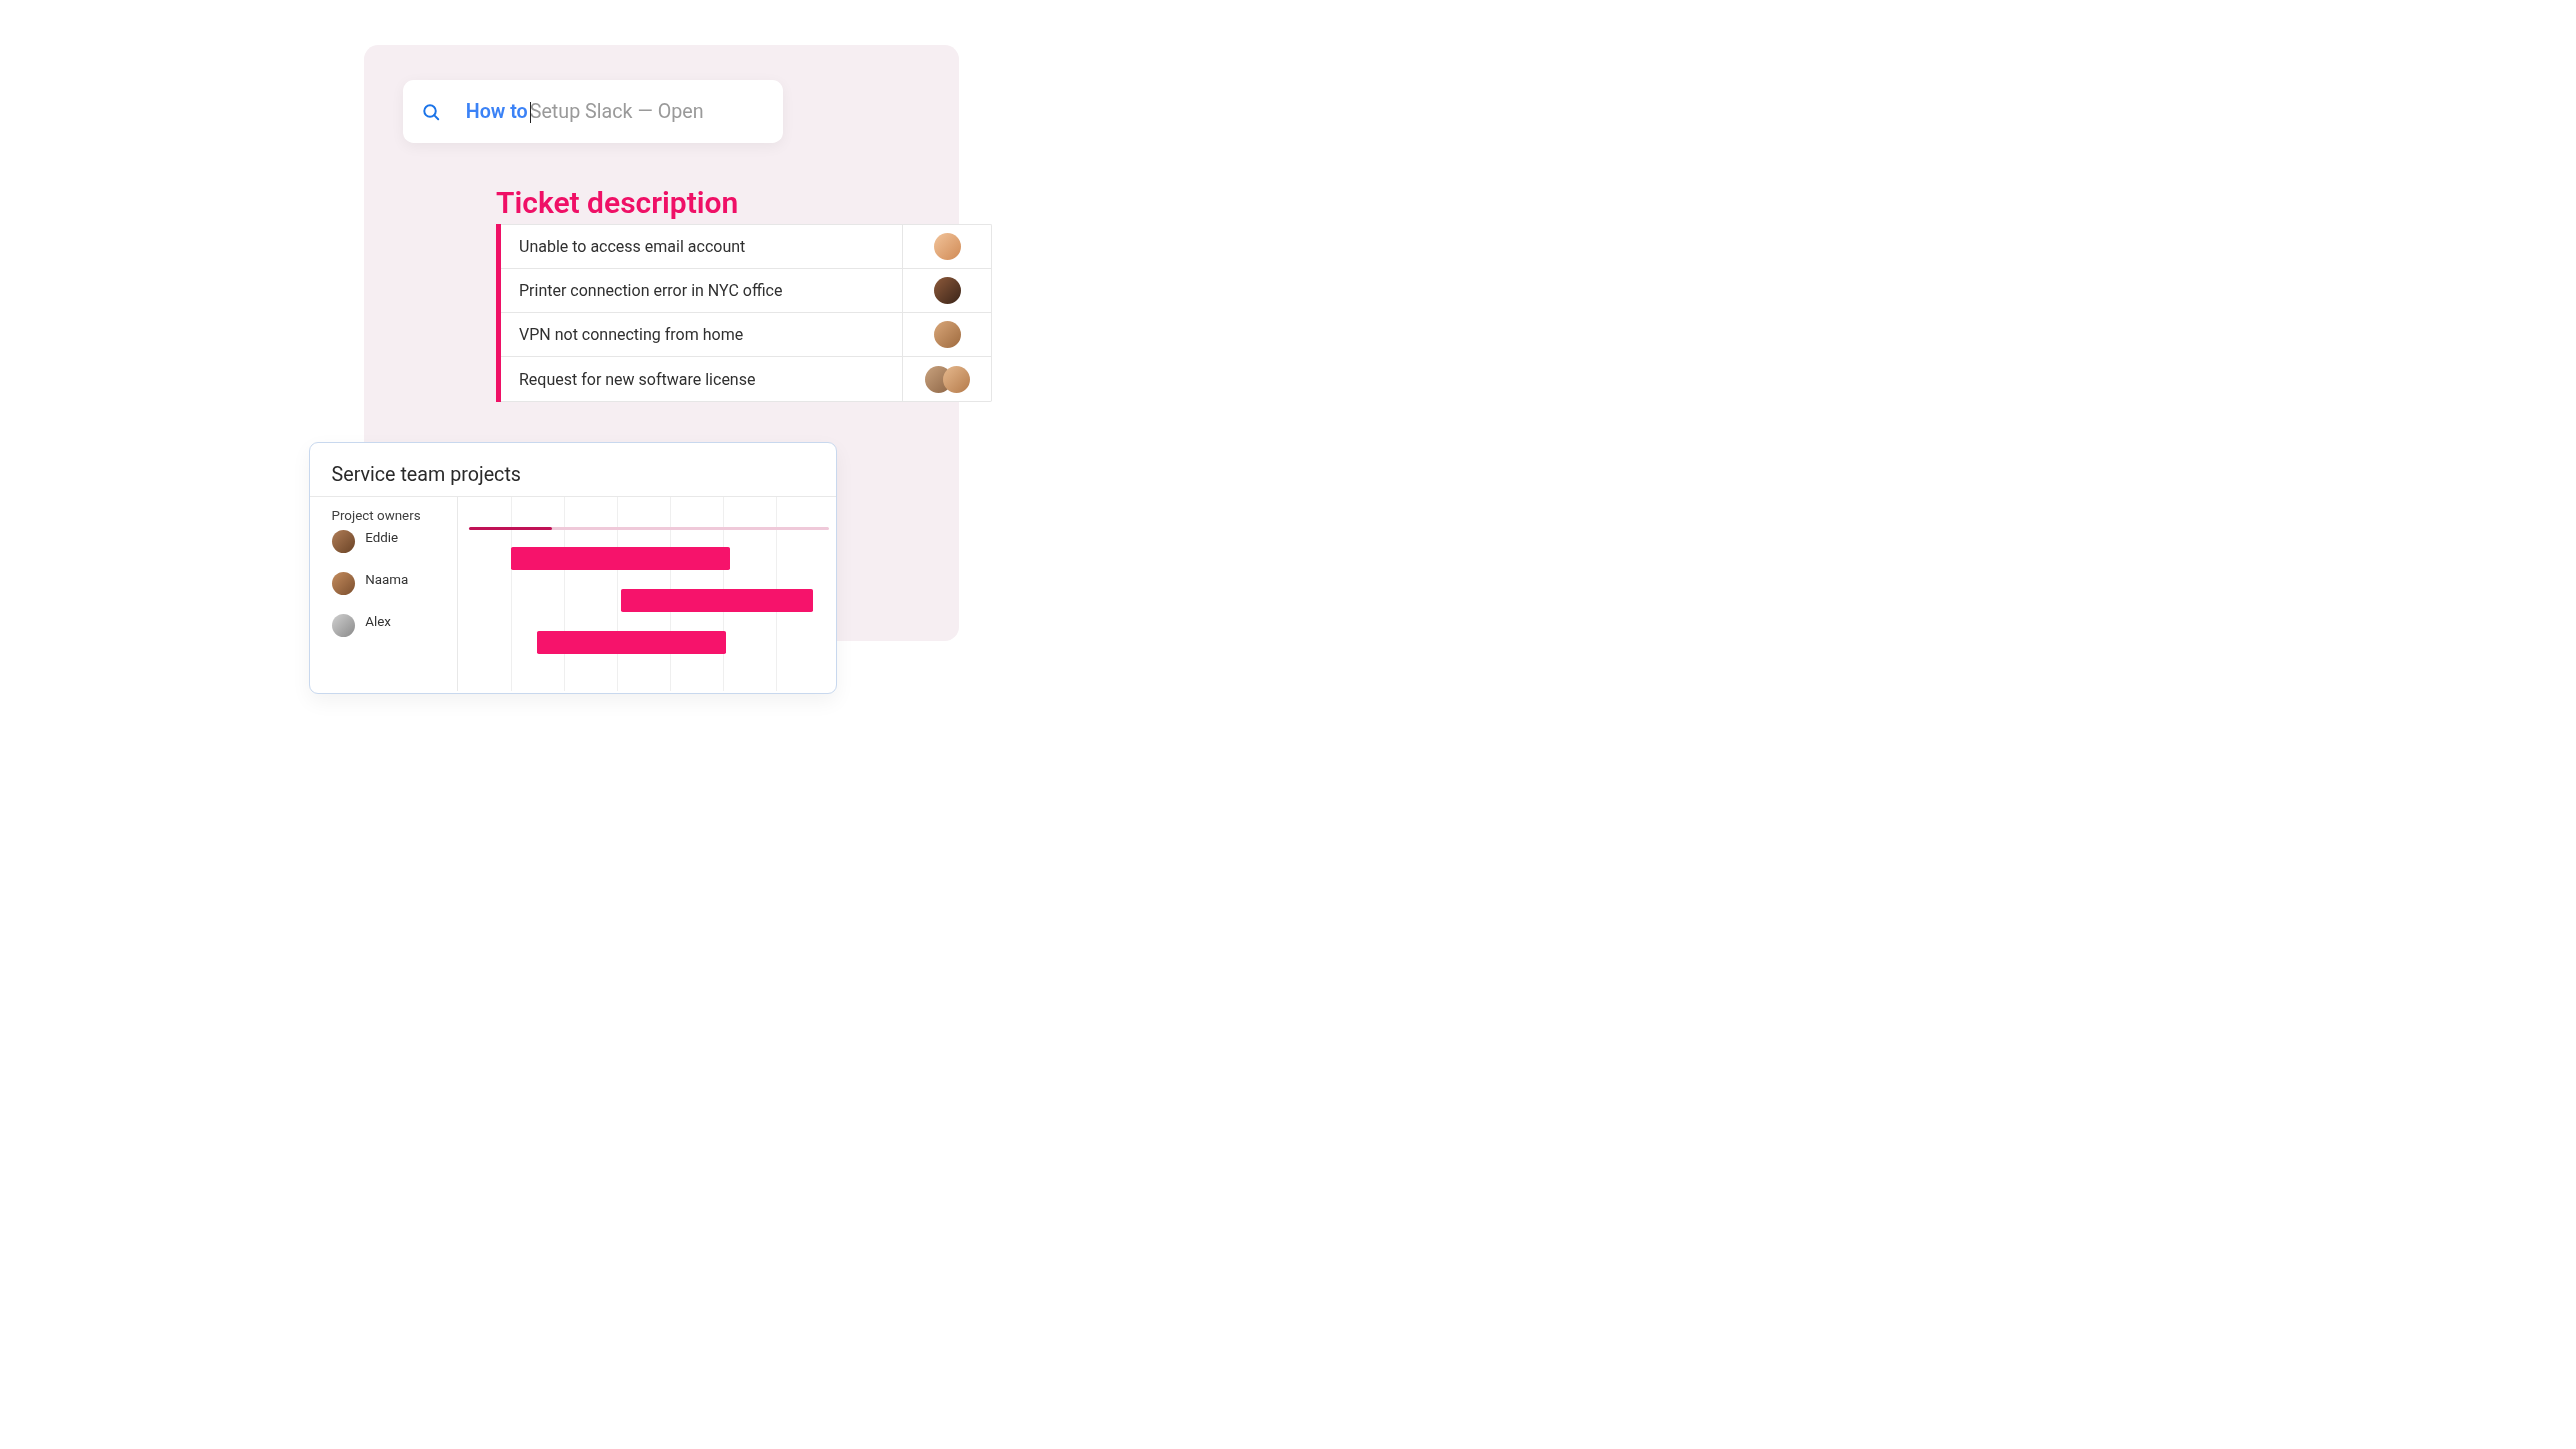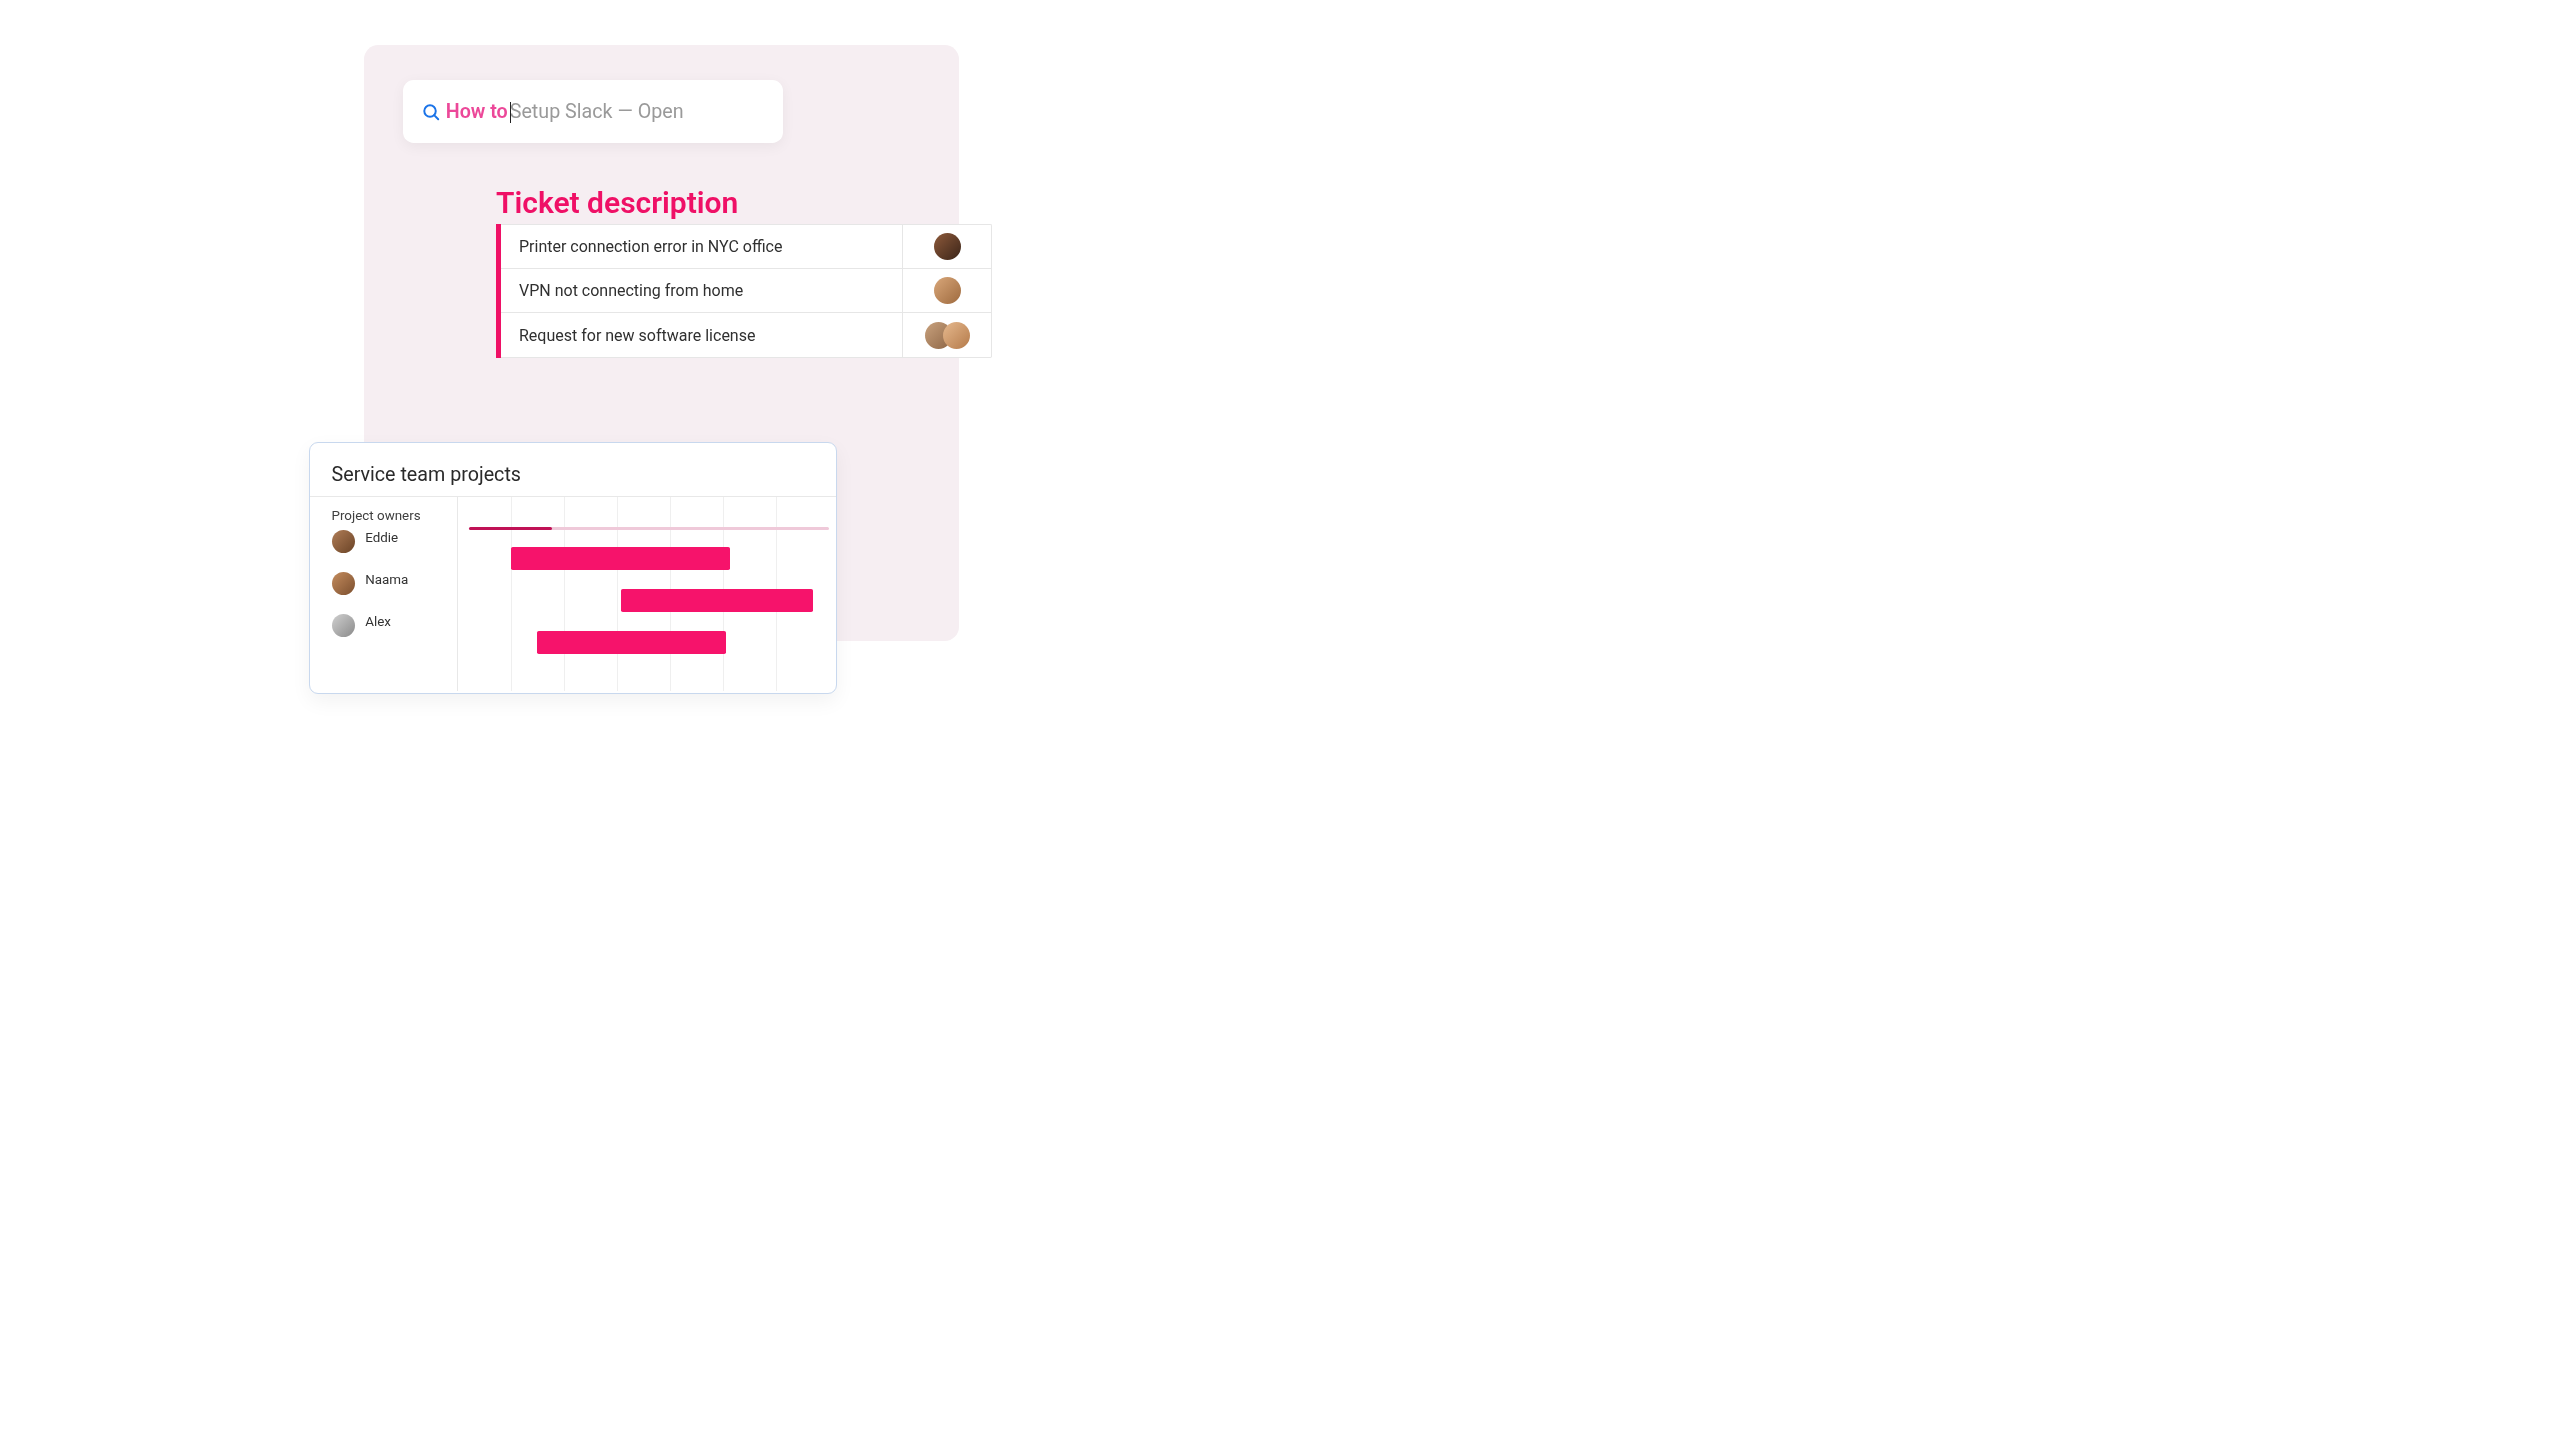--- a/index.html
+++ b/index.html
@@ -29,24 +29,24 @@
     height: 63px;
     background: #fff;
     border-radius: 10.7px;
     box-shadow: 0 3.6px 14.3px rgba(0,0,0,0.05);
     display: flex;
     align-items: center;
     padding: 0 18px;
   }
   .search svg { flex: 0 0 auto; }
   .search-text {
-    margin-left: 5px;
+    margin-left: 25px;
     font-size: 19.7px;
     font-weight: 600;
-    color: #ec4899;
+    color: #3b82f6;
     position: relative;
   }
   .search-text::after {
     content: "";
     position: absolute;
     right: -3.6px;
     top: 1.8px;
     width: 1.8px;
     height: 21.5px;
     background: #222;
@@ -211,20 +211,26 @@
     <circle cx="11" cy="11" r="7"></circle>
     <line x1="21" y1="21" x2="16" y2="16"></line>
   </svg>
   <span class="search-text">How to</span>
   <span class="search-suggestion">Setup Slack — Open</span>
 </div>
 
 <div class="ticket-title">Ticket description</div>
 <div class="ticket-table">
   <div class="ticket-row">
+    <div class="ticket-label">Unable to access email account</div>
+    <div class="ticket-avatar-cell">
+      <div class="avatar a1"></div>
+    </div>
+  </div>
+  <div class="ticket-row">
     <div class="ticket-label">Printer connection error in NYC office</div>
     <div class="ticket-avatar-cell">
       <div class="avatar a2"></div>
     </div>
   </div>
   <div class="ticket-row">
     <div class="ticket-label">VPN not connecting from home</div>
     <div class="ticket-avatar-cell">
       <div class="avatar a5"></div>
     </div>

